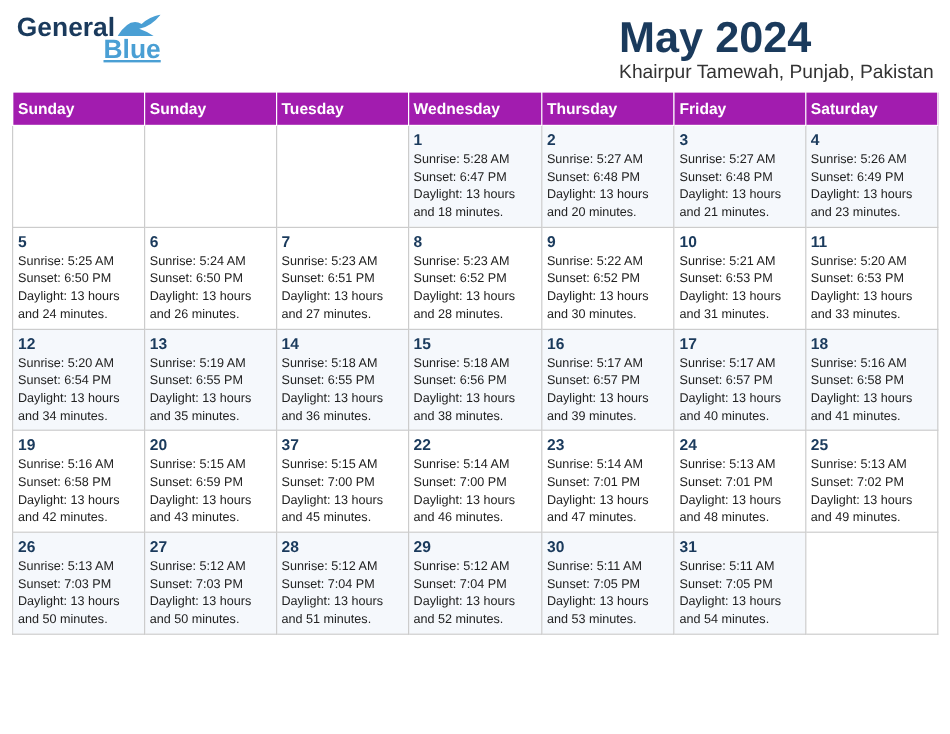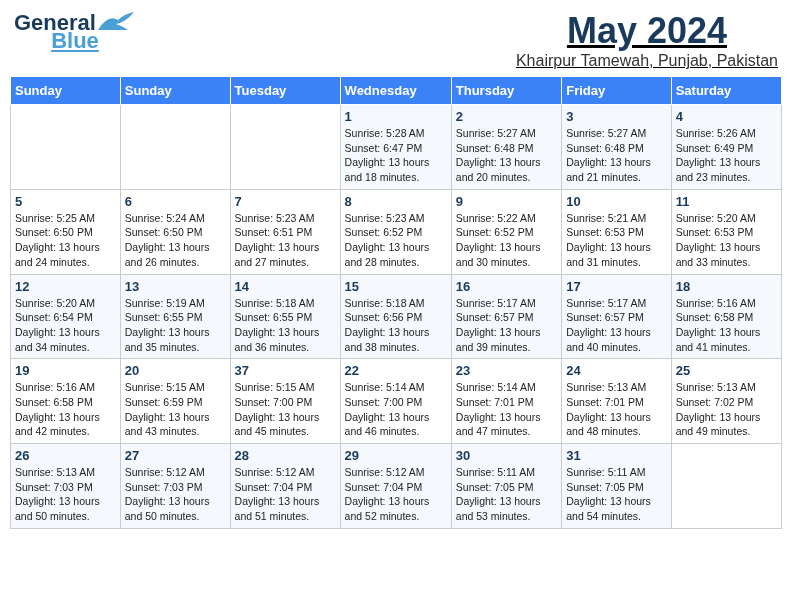--- a/index.html
+++ b/index.html
@@ -13,42 +13,41 @@
     .header {
       display: flex;
       justify-content: space-between;
       align-items: flex-start;
       margin-bottom: 6px;
       padding: 0 4px;
     }
     .logo {
       display: flex;
       flex-direction: column;
-      align-items: center;
+      align-items: flex-end;
     }
     .title-area {
-      text-align: center;
-      text-decoration: underline;
+      text-align: left;
     }
     .month-title {
       font-size: 36px;
       font-weight: bold;
       color: #1a3a5c;
     }
     .location {
       font-size: 16px;
       color: #333;
     }
     .calendar {
       width: 100%;
       border-collapse: collapse;
       font-size: 11px;
     }
     .calendar th {
-      background: #3b82f6;
+      background: #a21caf;
       color: #fff;
       padding: 6px 4px;
       text-align: left;
       font-size: 13px;
       font-weight: bold;
       border: 1px solid #fff;
     }
     .calendar td {
       vertical-align: top;
       border: 1px solid #ccc;

